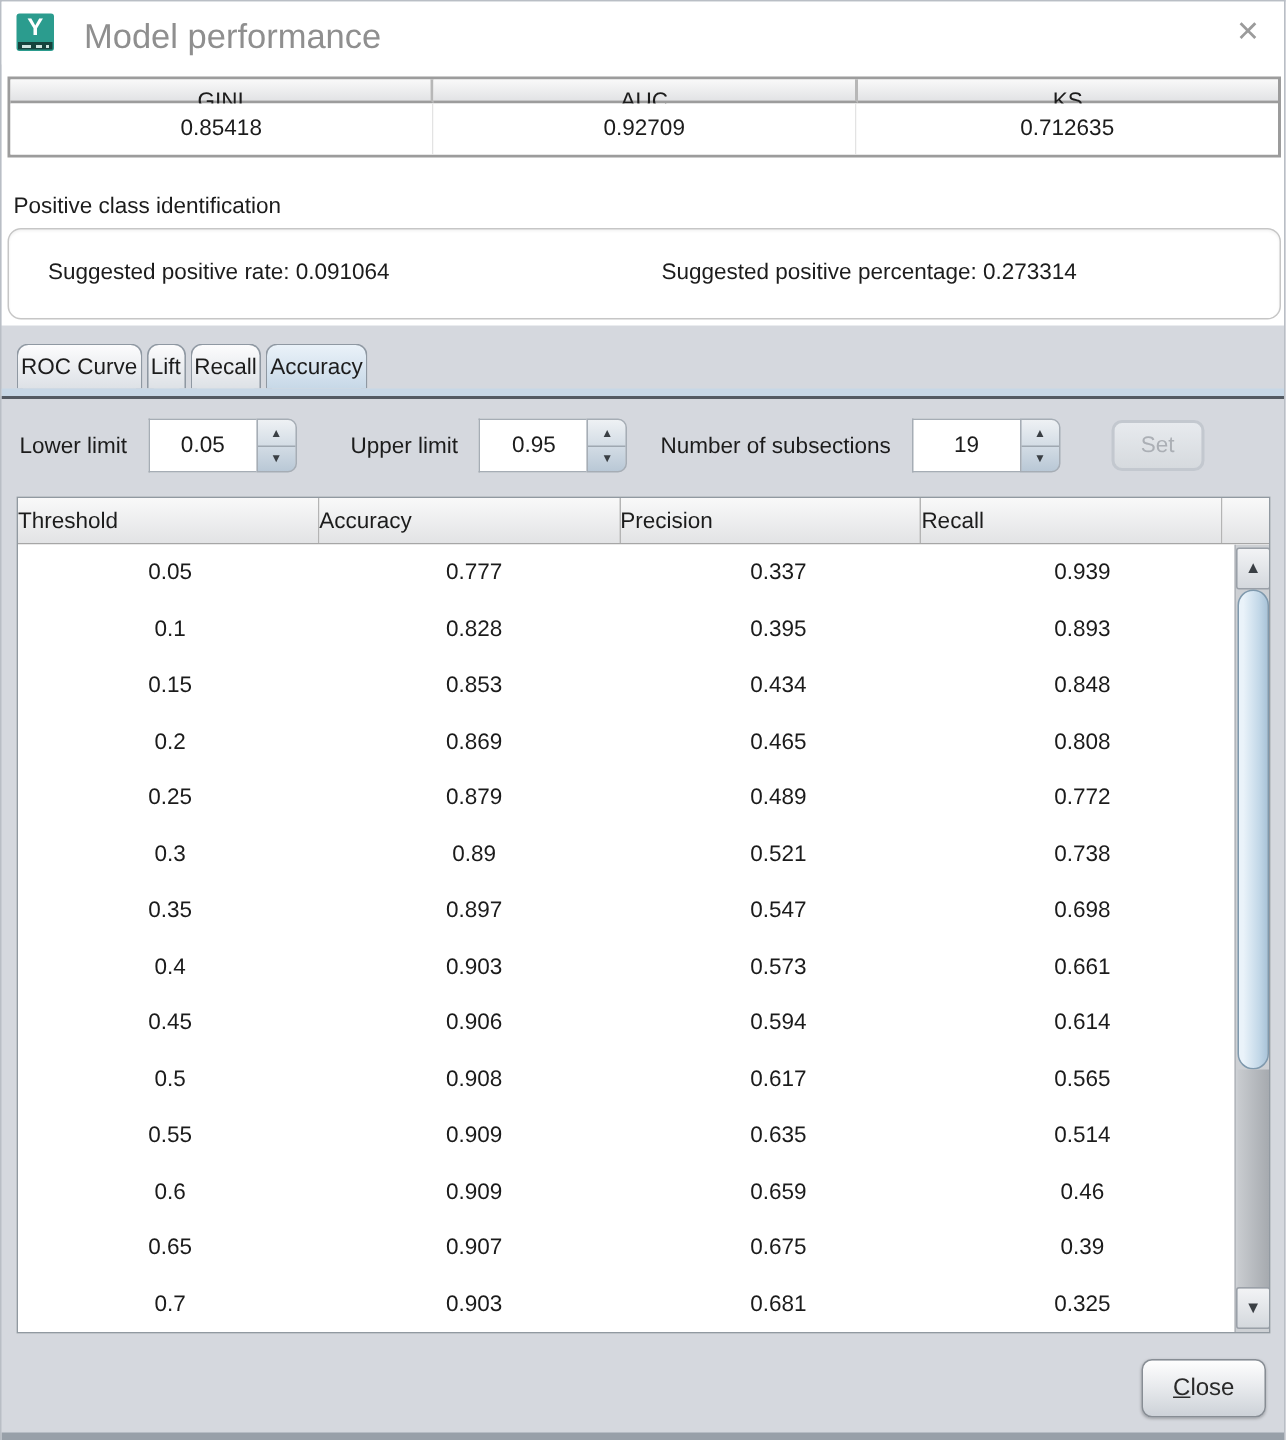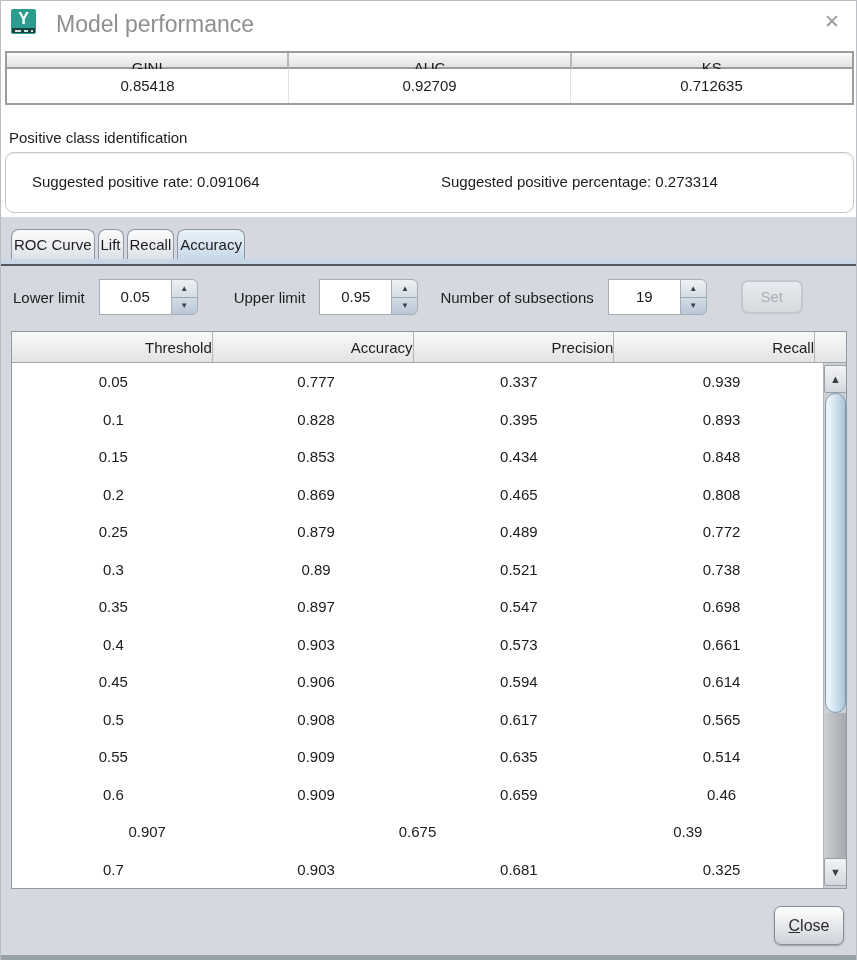--- a/index.html
+++ b/index.html
@@ -72,21 +72,21 @@
   .gap-upper { margin-left:36px; }
   .gap-subs  { margin-left:22px; }
   .btn-set { margin-left:34px; width:62px; height:34px; border:2px solid #c3c8cf; border-radius:7px;
              background:linear-gradient(#e7eaee,#d6dade); color:#abafb5; text-align:center;
              line-height:30px; }
 
   
   .acc-table { position:absolute; left:10px; top:330px; width:836px; height:558px;
                border:1px solid #9199a1; background:#ffffff; }
   .acc-header { display:flex; height:31px; border-bottom:1px solid #a6a6a6; }
-  .h-cell { flex:1; line-height:31px; text-align:right;
+  .h-cell { flex:1; line-height:31px; text-align:left;
             background:linear-gradient(#f9f9f9,#e2e3e5); border-right:1px solid #b4b4b4; }
   .h-sliver { width:31px; flex:none; background:linear-gradient(#f9f9f9,#e2e3e5); }
   .acc-body { position:relative; height:525px; overflow:hidden; background:#ffffff; }
   .t-row { display:flex; height:37.5px; align-items:center; margin-right:23px; }
   .t-cell { flex:1; text-align:center; color:#1b1b1b; }
 
   
   .scrollbar { position:absolute; right:0; top:0; width:23px; height:100%;
                background:#cdd0d4; border-left:1px solid #b2b6bb; }
   .sb-btn { position:absolute; left:0; width:23px; height:28px;
@@ -95,21 +95,21 @@
             font-size:11px; color:#3a3f44; cursor:default; }
   .sb-up { top:2px; border-radius:2px; }
   .sb-down { bottom:2px; border-radius:2px; }
   .sb-thumb { position:absolute; left:1px; top:30px; width:21px; height:320px;
               border-radius:11px; border:1px solid #7f99ad;
               background:linear-gradient(90deg,#eaf3fa 15%,#c3d8e8 70%,#a9c3d8); cursor:default; }
   .sb-track { position:absolute; left:1px; top:350px; width:21px; height:146px;
               background:linear-gradient(90deg,#c9ccd0,#a6aaaf); }
 
   
-  .btn-close { position:absolute; right:12px; top:905px; width:70px; height:39px;
+  .btn-close { position:absolute; right:12px; top:905px; width:83px; height:39px;
                border:1px solid #878d94; border-radius:7px;
                background:linear-gradient(#fefefe,#e9ebee 45%,#cdd2d8);
                box-shadow:0 1px 2px rgba(0,0,0,0.25); text-align:center; cursor:default; }
   .btn-close-label { display:block; line-height:37px; color:#2a2a2a; font-size:16px; }
   .btn-close-label::first-letter { text-decoration:underline; }
 </style>
 </head>
 <body>
 
 <div class="window">
@@ -260,20 +260,21 @@
             <div class="t-cell">0.635</div>
             <div class="t-cell">0.514</div>
           </div>
           <div class="t-row">
             <div class="t-cell">0.6</div>
             <div class="t-cell">0.909</div>
             <div class="t-cell">0.659</div>
             <div class="t-cell">0.46</div>
           </div>
           <div class="t-row">
+            <div class="t-cell">0.65</div>
             <div class="t-cell">0.907</div>
             <div class="t-cell">0.675</div>
             <div class="t-cell">0.39</div>
           </div>
           <div class="t-row">
             <div class="t-cell">0.7</div>
             <div class="t-cell">0.903</div>
             <div class="t-cell">0.681</div>
             <div class="t-cell">0.325</div>
           </div>

